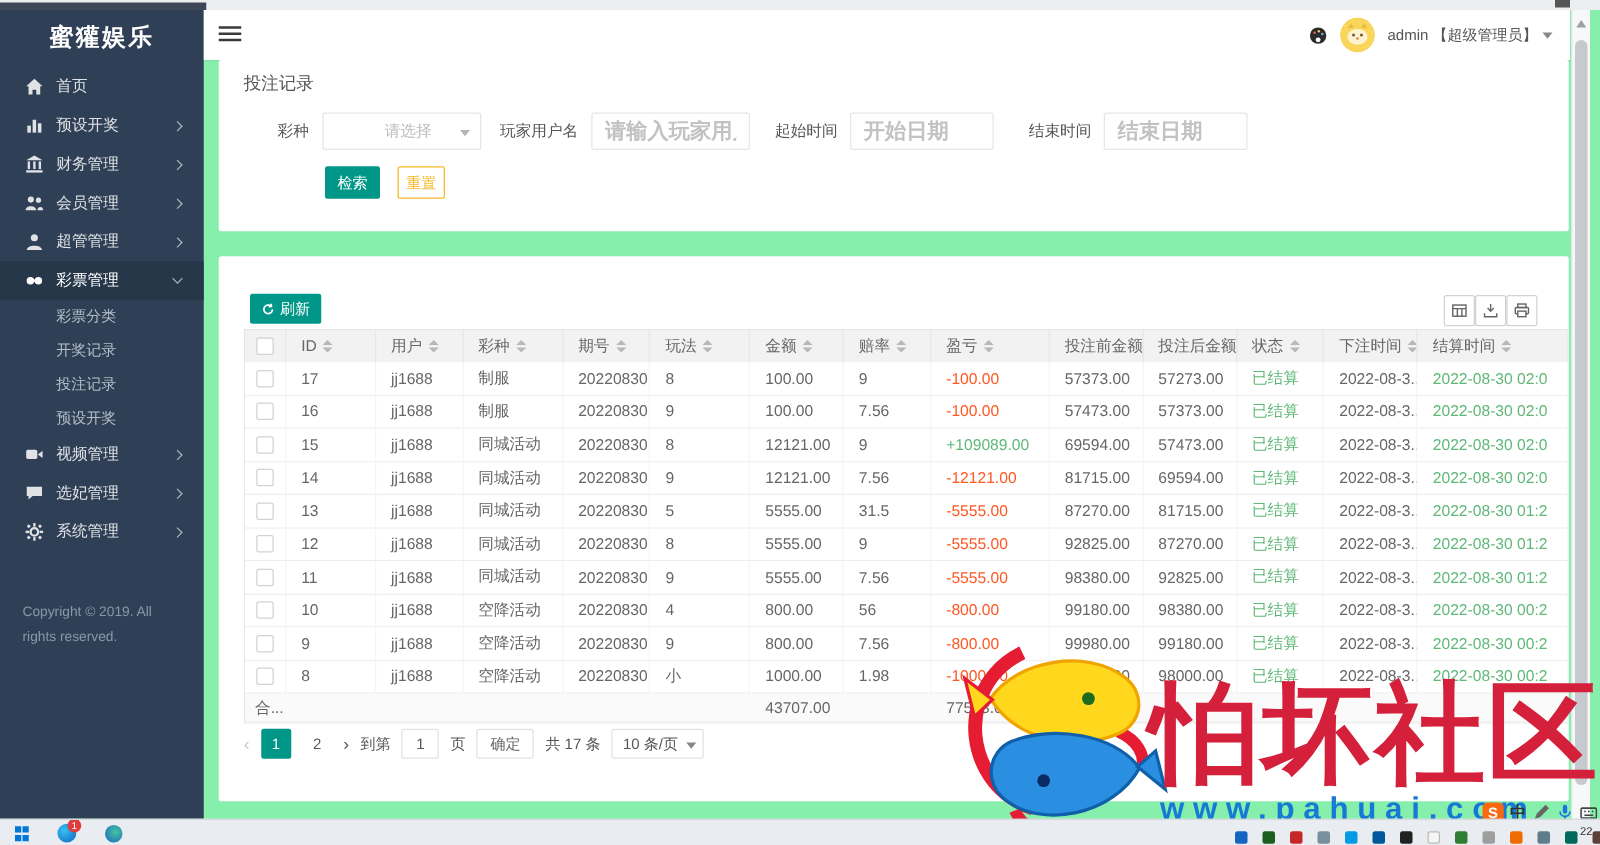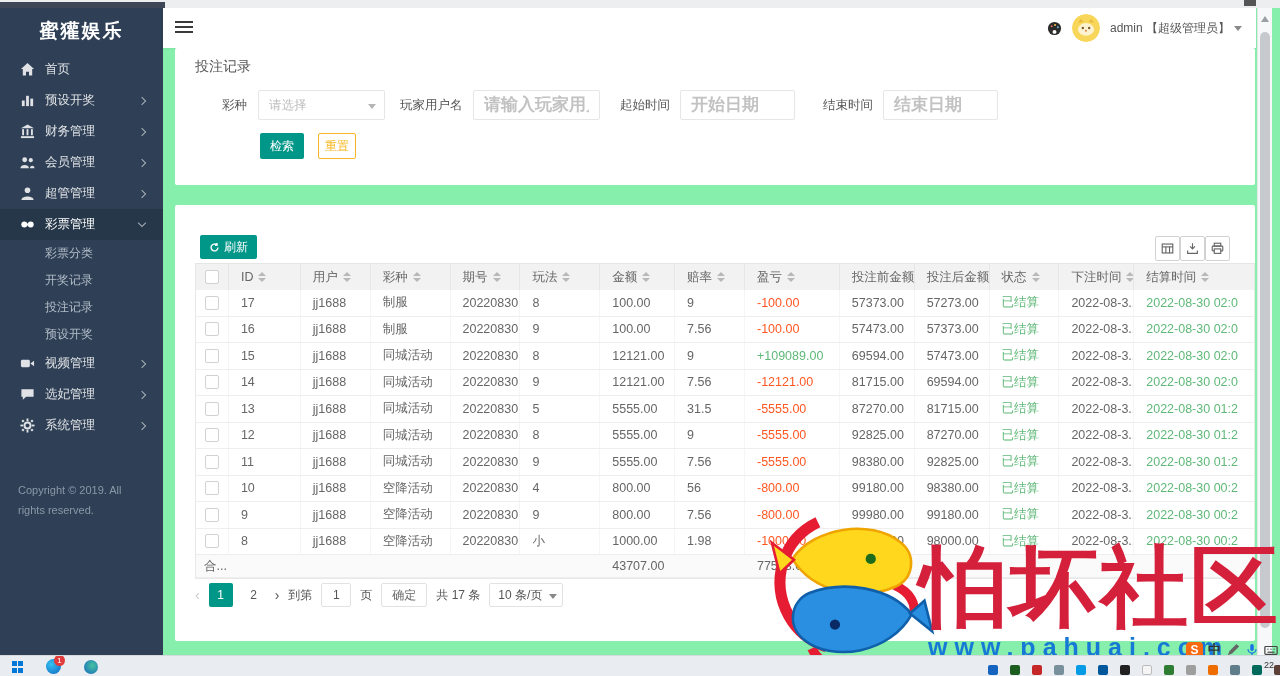--- a/index.html
+++ b/index.html
@@ -265,21 +265,21 @@
         <circle cx="8" cy="9.6" r="0.6" fill="#d98a4a"></circle>
       </svg>
       <span class="admin-label"><span>admin 【超级管理员】</span><i class="caret"></i></span>
     </div>
   </header>
 
   <section class="card card-search">
     <div class="page-title">投注记录</div>
     <div class="form-row" id="form-row">
         <span class="form-label" style="left: 47px;">彩种</span>
-        <div class="form-box form-select" style="left: 83px; width: 127px;"><span>请选择</span><i class="caret"></i></div>
+        <div class="form-box form-select" style="left: 83px; width: 127px; text-align: center;"><span>请选择</span><i class="caret"></i></div>
         <span class="form-label" style="left: 225px;">玩家用户名</span>
         <div class="form-box" style="left: 298px; width: 127px;"><input class="form-input" placeholder="请输入玩家用户名" style=""></div>
         <span class="form-label" style="left: 445px;">起始时间</span>
         <div class="form-box" style="left: 505px; width: 115px;"><input class="form-input" placeholder="开始日期" style=""></div>
         <span class="form-label" style="left: 648px;">结束时间</span>
         <div class="form-box" style="left: 708px; width: 115px;"><input class="form-input" placeholder="结束日期" style=""></div>
       </div>
     <div class="btn btn-search">检索</div>
     <div class="btn btn-reset">重置</div>
   </section>

